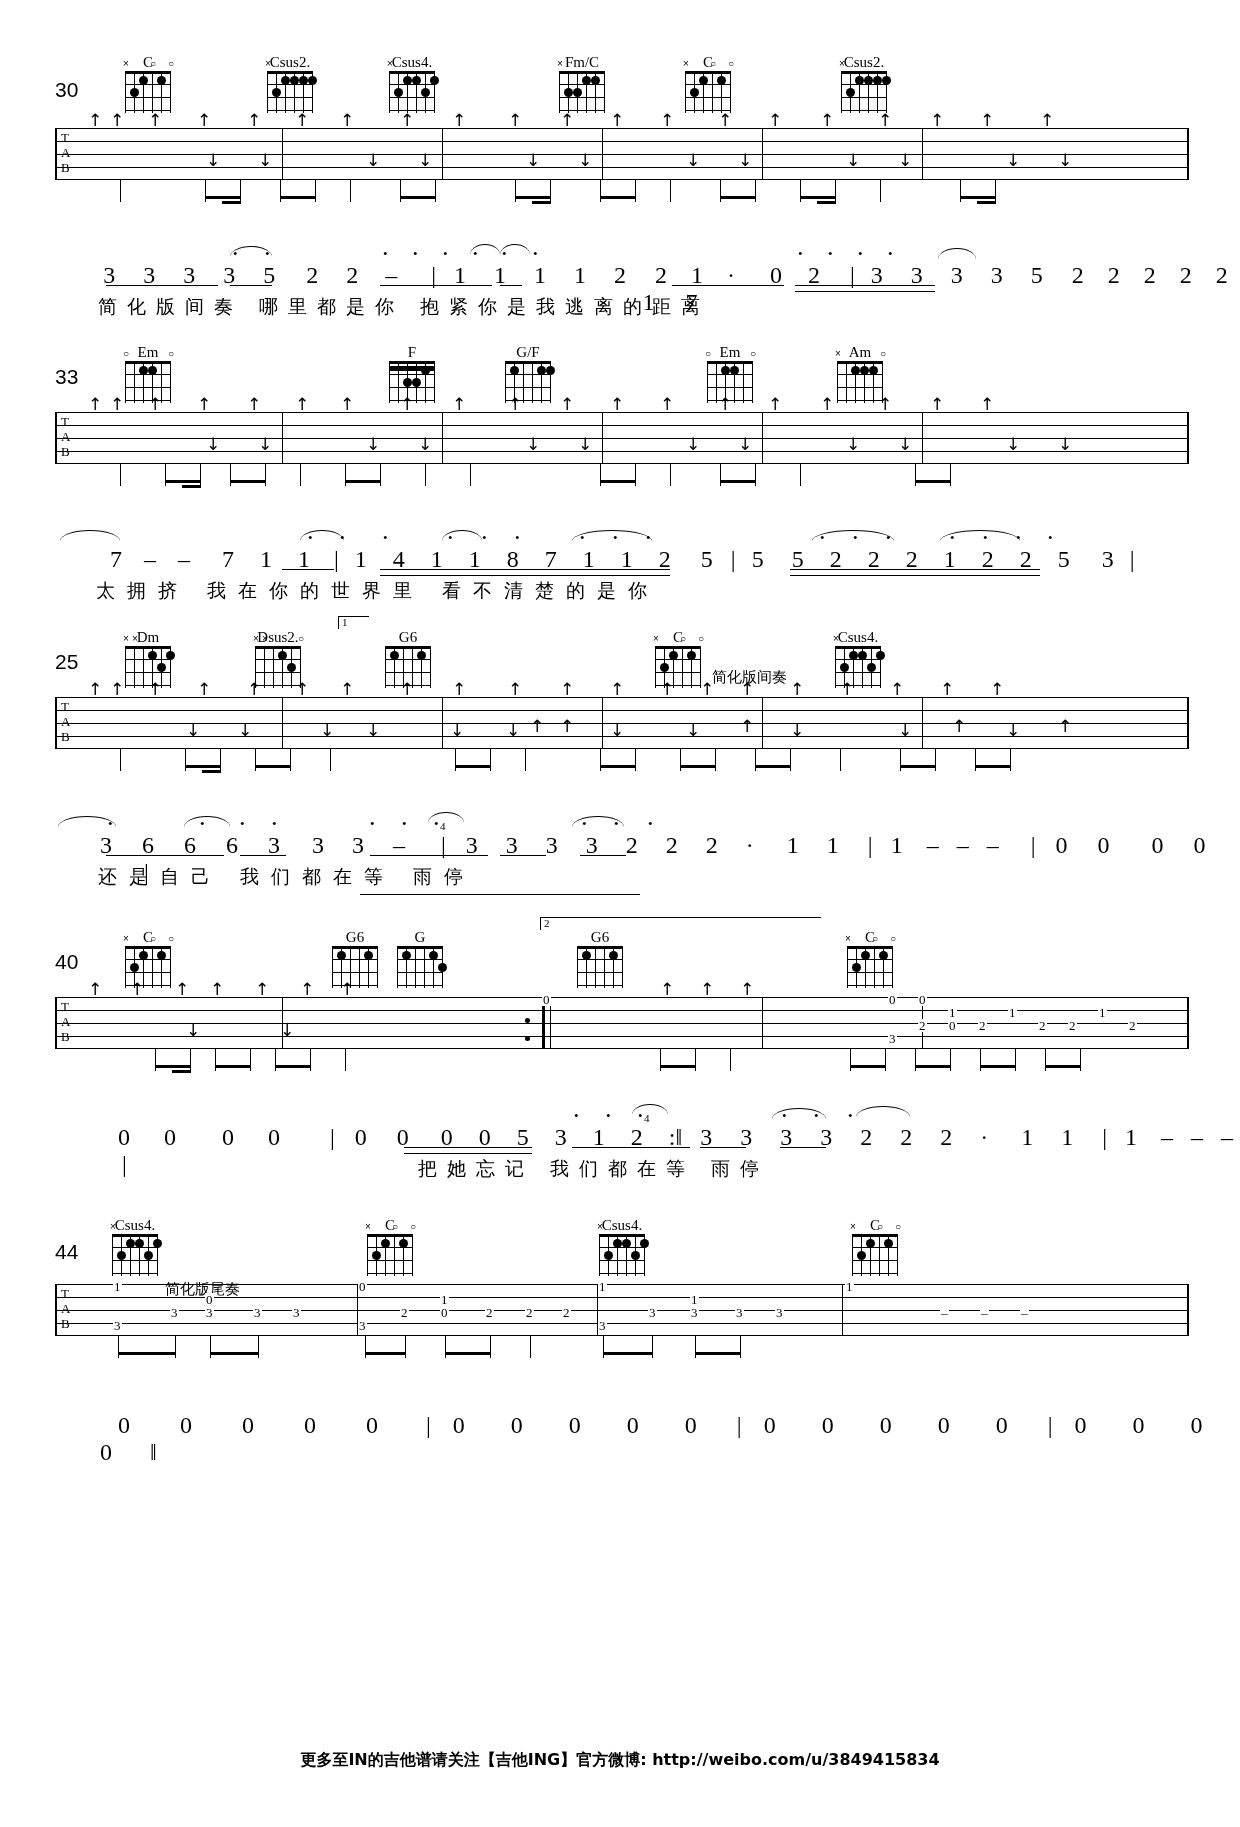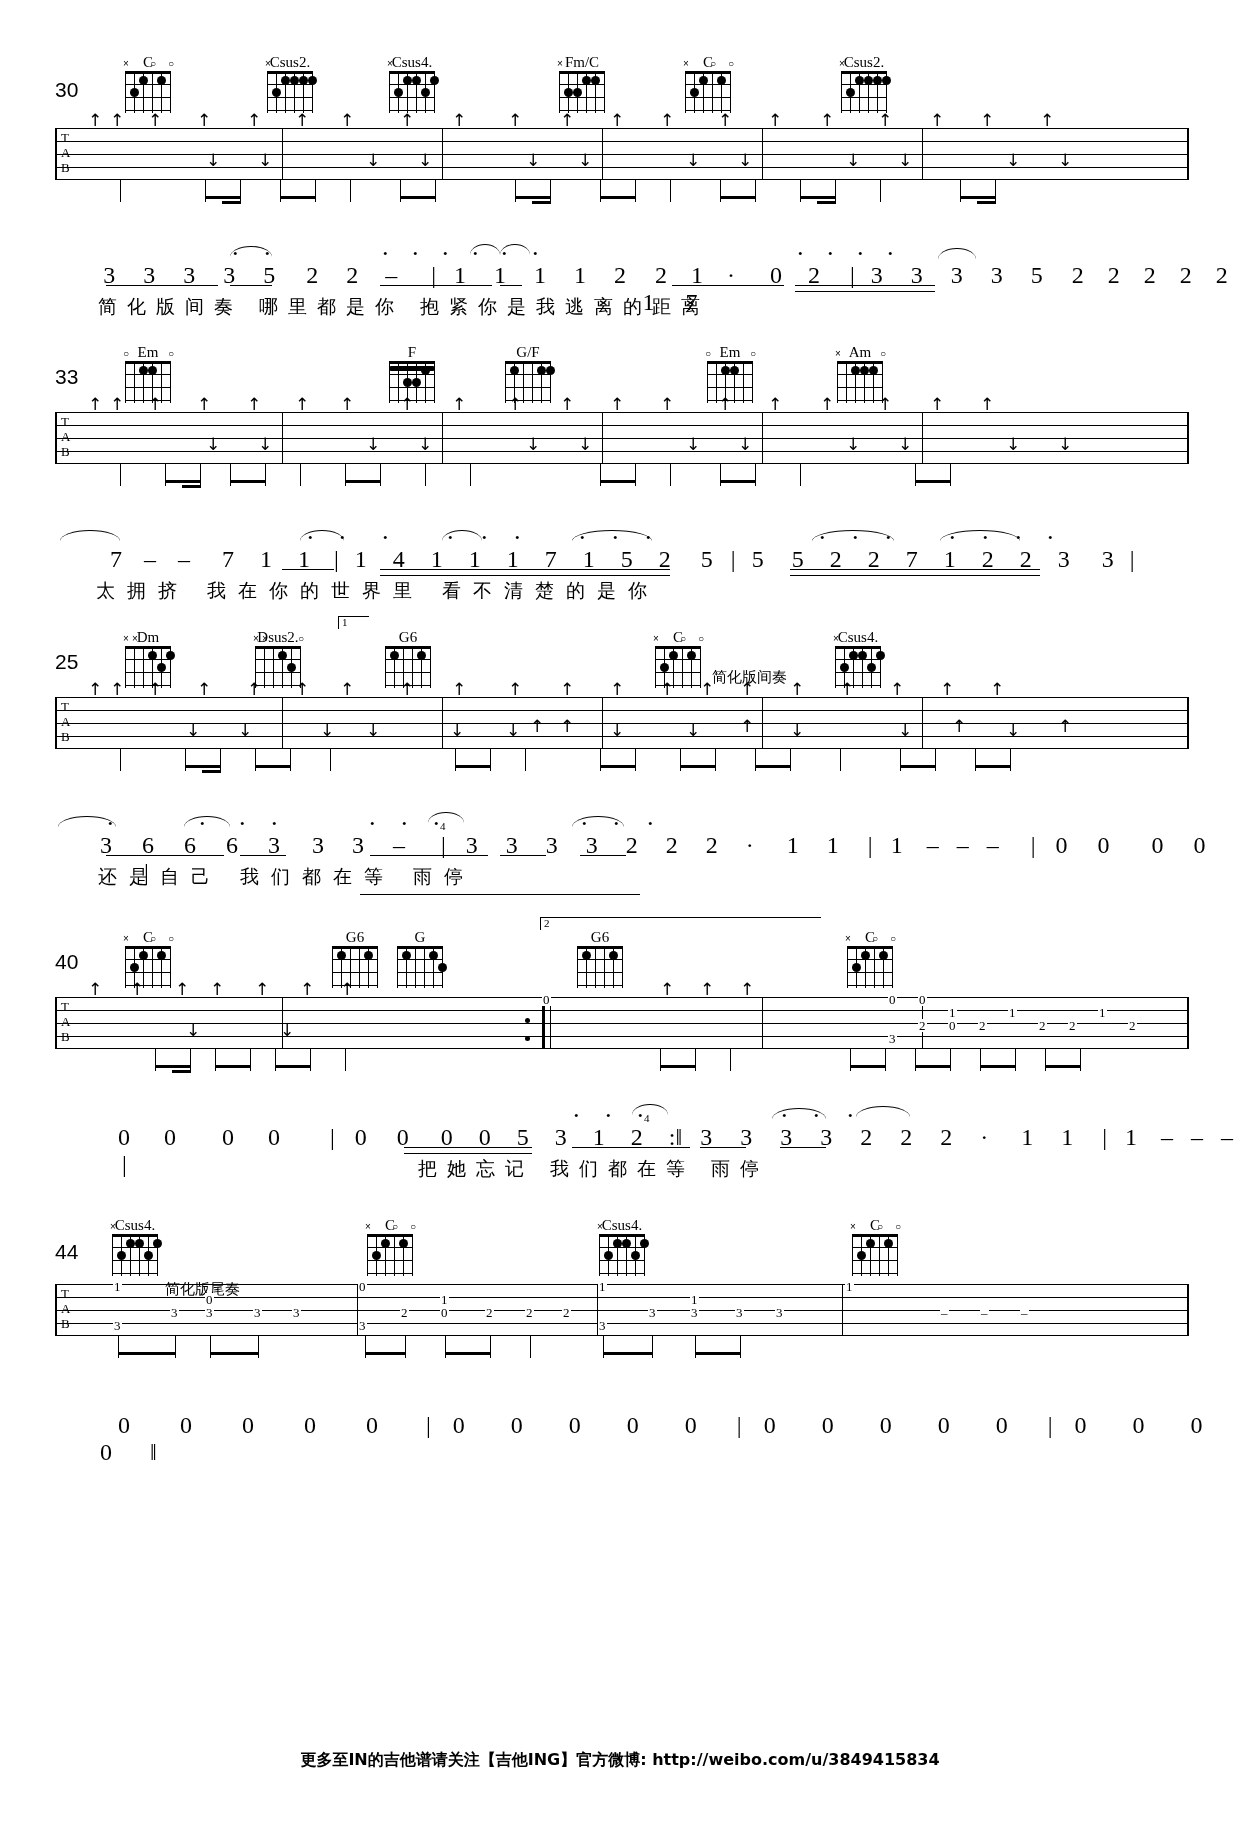--- a/index.html
+++ b/index.html
@@ -488,25 +488,25 @@
         <div class="stem" style="left:950px;top:464px;height:22px"></div>
         <div class="beam" style="left:915px;top:480px;width:36px"></div>
   </div>
 
   <div class="melody" style="left:100px;top:546px;">
     <span style="margin-left:10px;">7</span>
     <span style="margin-left:16px;">–</span>
     <span style="margin-left:16px;">–</span>
     <span style="margin-left:26px;letter-spacing:10px;">7 1 1</span>
     <span style="margin-left:8px;">|</span>
-    <span style="margin-left:10px;letter-spacing:10px;">1 4 1 1 1 7 1 5 2</span>
+    <span style="margin-left:10px;letter-spacing:10px;">1 4 1 1 8 7 1 1 2</span>
     <span style="margin-left:14px;">5</span>
     <span style="margin-left:12px;">|</span>
     <span style="margin-left:10px;">5</span>
-    <span style="margin-left:22px;letter-spacing:10px;">5 2 2 7 1 2 2 3</span>
+    <span style="margin-left:22px;letter-spacing:10px;">5 2 2 2 1 2 2 5</span>
     <span style="margin-left:16px;">3</span>
     <span style="margin-left:10px;">|</span>
   </div>
   <div>
     <div class="underline" style="left:282px;top:569px;width:52px;"></div>
     <div class="underline" style="left:380px;top:569px;width:290px;"></div>
     <div class="underline" style="left:380px;top:575px;width:290px;"></div>
     <div class="underline" style="left:790px;top:569px;width:250px;"></div>
     <div class="underline" style="left:790px;top:575px;width:250px;"></div>
   </div>

